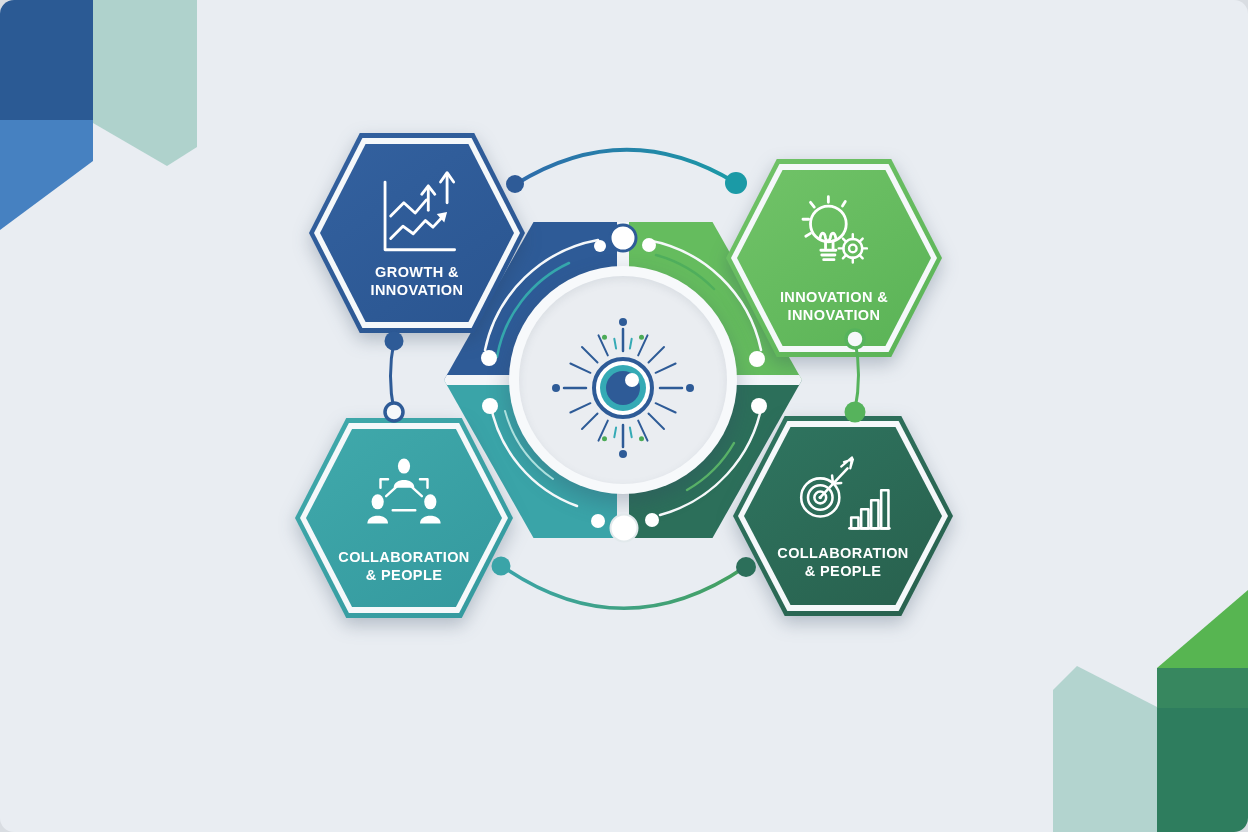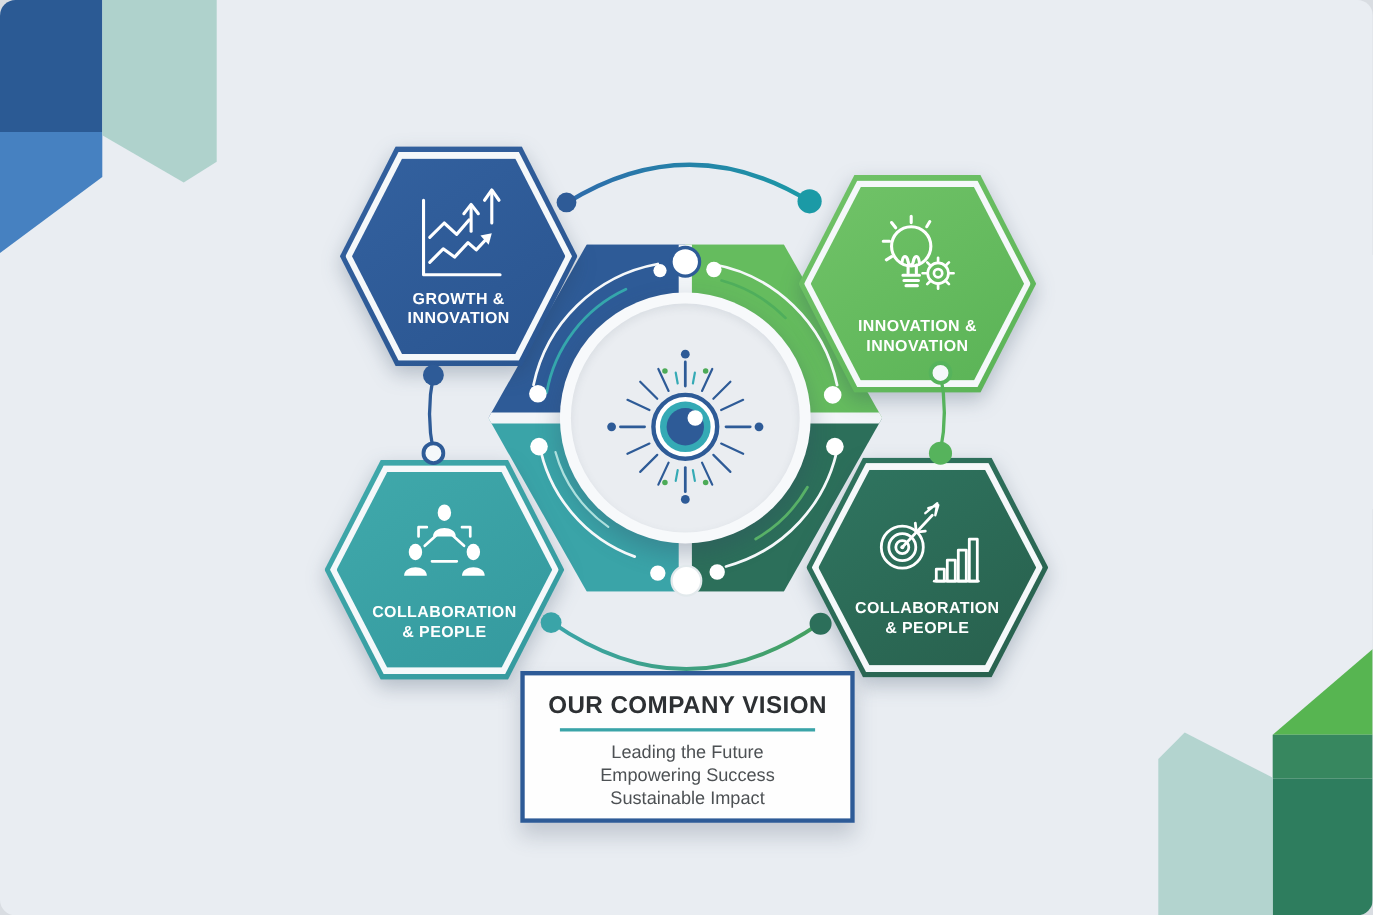--- a/index.html
+++ b/index.html
@@ -288,21 +288,14 @@
         <circle cx="604.5" cy="438.7" r="2.5"></circle>
           <circle cx="641.5" cy="438.7" r="2.5"></circle>
       </g>
       <circle cx="623" cy="388" r="29" fill="#ffffff" stroke="#2e5b97" stroke-width="4"></circle>
       <circle cx="623" cy="388" r="23" fill="#35aab5"></circle>
       <circle cx="623" cy="388" r="17" fill="#2e5b97"></circle>
       <circle cx="632" cy="380" r="7" fill="#ffffff"></circle>
     </g>
   </svg>
 
-  <div class="vision-box">
-    <div class="vision-title">OUR COMPANY VISION</div>
-    <div class="vision-underline"></div>
-    <div class="vision-line">Leading the Future</div>
-    <div class="vision-line">Empowering Success</div>
-    <div class="vision-line">Sustainable Impact</div>
-  </div>
 
 </div>
 
 </body></html>

